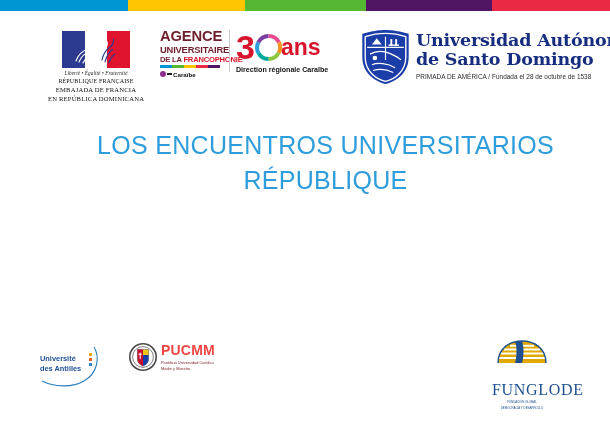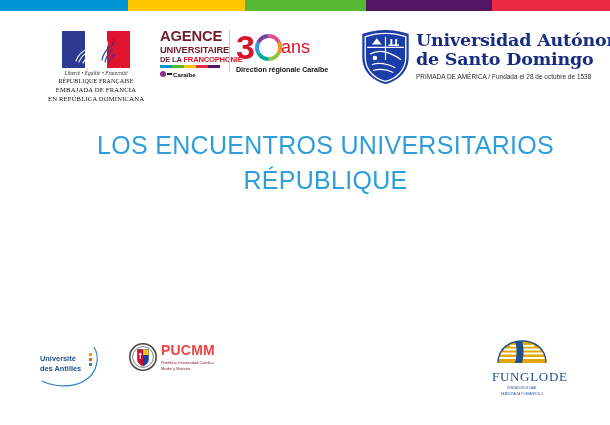--- a/index.html
+++ b/index.html
@@ -168,22 +168,22 @@
     color: #d7142b;
     line-height: 30px;
   }
   .auf-ring {
     width: 29px; height: 29px;
     margin: 0 0px 0 -1px;
     position: relative;
   }
   .auf-ans {
     font-family: "Liberation Sans", sans-serif;
-    font-weight: normal;
-    font-size: 18px;
+    font-weight: bold;
+    font-size: 23px;
     color: #d7142b;
     margin-left: -2px;
     line-height: 24px;
   }
   .auf-dr {
     font-size: 7.1px;
     font-weight: bold;
     color: #111;
     margin-top: 1px;
     white-space: nowrap;
@@ -343,24 +343,24 @@
 
   
   #logo-funglode {
     position: absolute;
     left: 492px; top: 4px;
     width: 60px;
     text-align: center;
   }
   .fg-name {
     font-family: "Liberation Serif", serif;
-    font-size: 13px;
+    font-size: 16px;
     color: #1d4f91;
     letter-spacing: .7px;
-    margin-top: 0;
+    margin-top: 12px;
   }
   .fg-sub {
     font-family: "Liberation Sans", sans-serif;
     font-size: 2.9px;
     color: #1d4f91;
     line-height: 3.9px;
     margin-top: 2px;
     white-space: nowrap;
   }
 </style>

